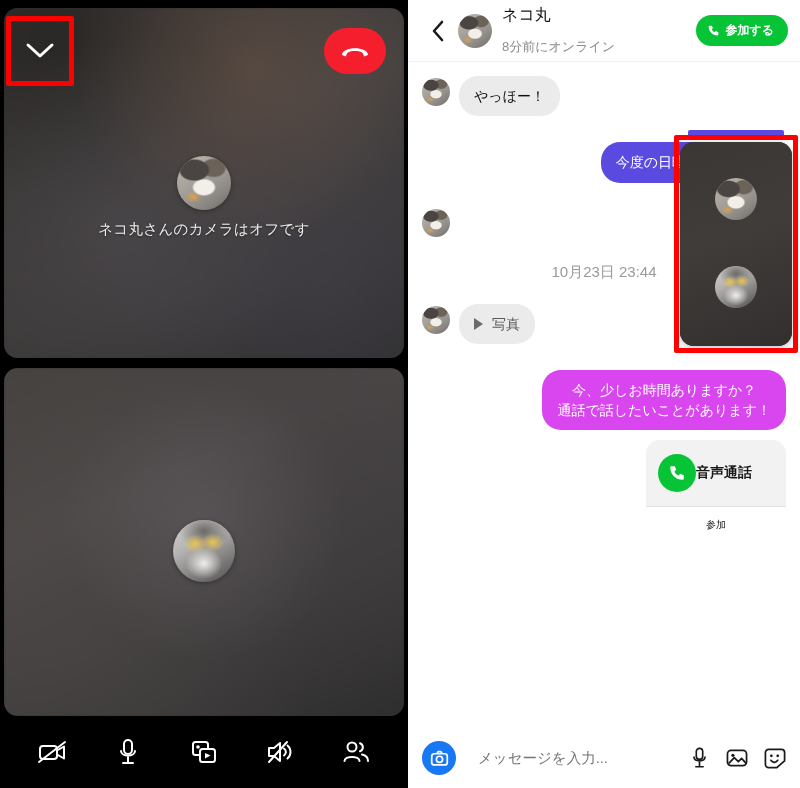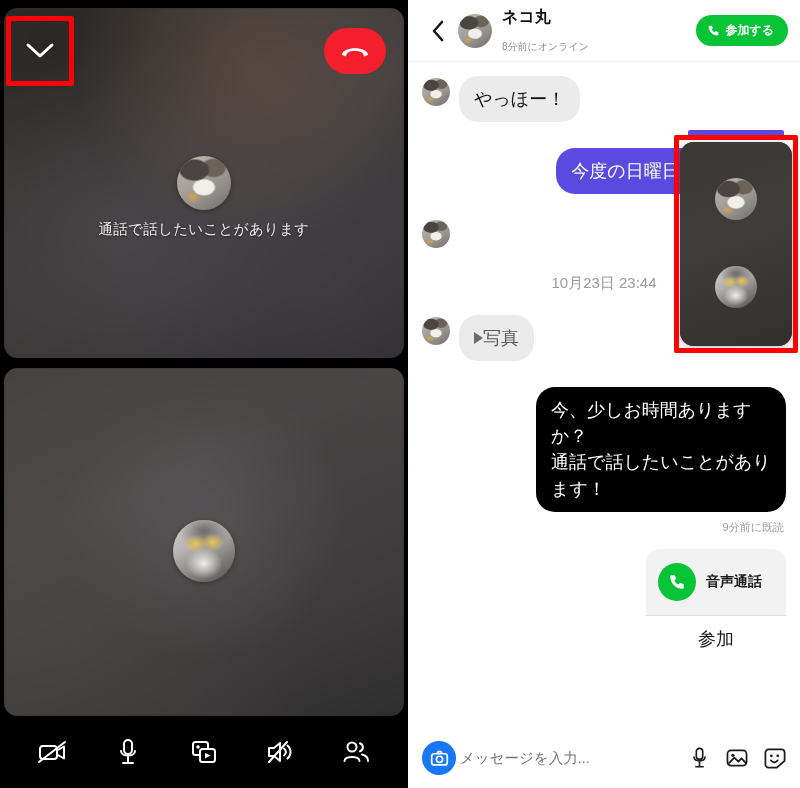--- a/index.html
+++ b/index.html
@@ -103,63 +103,63 @@
     background: #ffffff; display: flex; flex-direction: column; overflow: hidden;
   }
   .chat-header {
     height: 62px; flex: 0 0 62px; display: flex; align-items: center;
     padding: 0 12px 0 18px; background: #fff; gap: 10px;
     border-bottom: 1px solid #f2f2f2;
   }
   .back-btn { width: 22px; height: 30px; display: flex; align-items: center; justify-content: center; cursor: pointer; }
   .hdr-avatar { width: 34px; height: 34px; border-radius: 50%; overflow: hidden; flex: 0 0 34px; }
   .hdr-text { display: flex; flex-direction: column; justify-content: center; flex: 1 1 auto; min-width: 0; }
-  .hdr-name { font-size: 16px; font-weight: bold; color: #111; line-height: 1.2; }
-  .hdr-status { font-size: 10px; color: #8d8d8d; line-height: 1.35; margin-top: 14px; }
+  .hdr-name { font-size: 16px; font-weight: normal; color: #111; line-height: 1.2; }
+  .hdr-status { font-size: 13px; color: #8d8d8d; line-height: 1.35; margin-top: 14px; }
   .join-btn {
     display: flex; align-items: center; gap: 5px; background: #06c436;
     color: #fff; border-radius: 18px; padding: 7px 14px 7px 11px;
     font-size: 12px; font-weight: bold; cursor: pointer; white-space: nowrap;
   }
 
   .chat-body { position: relative; flex: 1 1 auto; overflow: hidden; padding: 14px 14px 0 14px; }
 
   .msg-row { display: flex; align-items: flex-start; gap: 9px; margin-bottom: 26px; }
   .msg-row.out { justify-content: flex-end; margin-bottom: 8px; }
   .msg-avatar { width: 28px; height: 28px; border-radius: 50%; overflow: hidden; flex: 0 0 28px; margin-top: 2px; }
   .bubble {
     max-width: 250px; padding: 10px 15px; border-radius: 19px;
-    font-size: 18px; line-height: 1.45; word-break: break-word;
+    font-size: 14px; line-height: 1.45; word-break: break-word;
   }
   .bubble.in { background: #ebebeb; color: #111; }
   .bubble.out-purple { background: #5b4ae0; color: #fff; }
-  .bubble.out-blue { background: #000000; color: #fff; }
-  .bubble.photo { display: flex; align-items: center; color: #5a5a5a; }
+  .bubble.out-blue { background: #d946ef; color: #fff; text-align: center; }
+  .bubble.photo { display: flex; align-items: center; gap: 9px; color: #5a5a5a; }
   .play-tri {
     width: 0; height: 0; border-left: 9px solid #6b6b6b;
     border-top: 6px solid transparent; border-bottom: 6px solid transparent;
   }
   .ts-center { text-align: center; font-size: 15px; color: #9a9a9a; margin: 2px 0 22px; }
   .ts-right { text-align: right; font-size: 11px; color: #9a9a9a; margin: 0 2px 14px 0; }
 
   
   .call-card-wrap { display: flex; justify-content: flex-end; margin-top: 10px; }
   .call-card {
     width: 140px; background: #f2f2f2; border-radius: 14px; overflow: hidden;
     cursor: pointer;
   }
-  .call-card-top { display: flex; align-items: center; gap: 10px; padding: 14px 10px 14px 12px; }
+  .call-card-top { display: flex; align-items: center; padding: 14px 10px 14px 12px; }
   .call-card-icon {
     width: 38px; height: 38px; border-radius: 50%; background: #06c436;
     display: flex; align-items: center; justify-content: center; flex: 0 0 38px;
   }
   .call-card-label { font-size: 14px; font-weight: bold; color: #1a1a1a; }
   .call-card-join {
     border-top: 1px solid #e0e0e0; background: #fff;
-    text-align: center; padding: 11px 0; font-size: 18px; color: #1a1a1a;
+    text-align: center; padding: 11px 0; font-size: 10px; color: #1a1a1a;
   }
 
   
   .pip {
     position: absolute; right: 8px; top: 80px; width: 112px; height: 204px;
     border-radius: 14px; background: #332f2e; overflow: hidden; cursor: pointer;
     box-shadow: 0 2px 8px rgba(0,0,0,0.25);
   }
   .pip-bg {
     position: absolute; inset: 0;
@@ -176,21 +176,21 @@
     border: 5px solid #ff0000; pointer-events: none; border-radius: 2px;
   }
   .pip-blue-bar {
     position: absolute; right: 16px; top: 68px; width: 96px; height: 7px;
     background: #5b4ae0; border-radius: 2px;
   }
 
   
   .input-bar {
     flex: 0 0 60px; height: 60px; display: flex; align-items: center;
-    gap: 4px; padding: 0 14px; background: #fff;
+    gap: 22px; padding: 0 14px; background: #fff;
   }
   .cam-btn {
     width: 34px; height: 34px; border-radius: 50%; background: #1877f2;
     display: flex; align-items: center; justify-content: center; flex: 0 0 34px; cursor: pointer;
   }
   .msg-input {
     flex: 1 1 auto; border: none; outline: none; background: transparent;
     font-size: 14.5px; color: #8a8a8a; font-family: inherit;
   }
   .in-icons { display: flex; align-items: center; gap: 16px; }
@@ -201,21 +201,21 @@
 
 <div class="screen">
 
   <div class="call-pane">
 
     <div class="video-tile top">
       <div class="blurbg"></div>
       <div class="tile-avatar top">
         <div class="cat-calico"></div>
       </div>
-      <div class="camera-off-label">通話で話したいことがあります</div>
+      <div class="camera-off-label">ネコ丸さんのカメラはオフです</div>
     </div>
 
     <div class="video-tile bottom">
       <div class="blurbg b2"></div>
       <div class="tile-avatar bottom">
         <div class="cat-gray"></div>
       </div>
     </div>
 
     <div class="collapse-btn">
@@ -331,21 +331,20 @@
           <span>写真</span>
         </div>
       </div>
 
 
       <div class="msg-row out">
         <div class="bubble out-blue" style="white-space:pre-line">今、少しお時間ありますか？
 通話で話したいことがあります！</div>
       </div>
 
-      <div class="ts-right">9分前に既読</div>
 
       <div class="call-card-wrap">
         <div class="call-card">
           <div class="call-card-top">
             <div class="call-card-icon">
               <svg width="18" height="18" viewBox="0 0 16 16">
                 <path d="M3 2 L6 2 L7.3 5.2 L5.7 6.6 C6.5 8.4 7.6 9.5 9.4 10.3 L10.8 8.7 L14 10 L14 13
                          C14 13.6 13.6 14 13 14 C7 14 2 9 2 3 C2 2.4 2.4 2 3 2 Z" fill="#fff"></path>
               </svg>
             </div>

